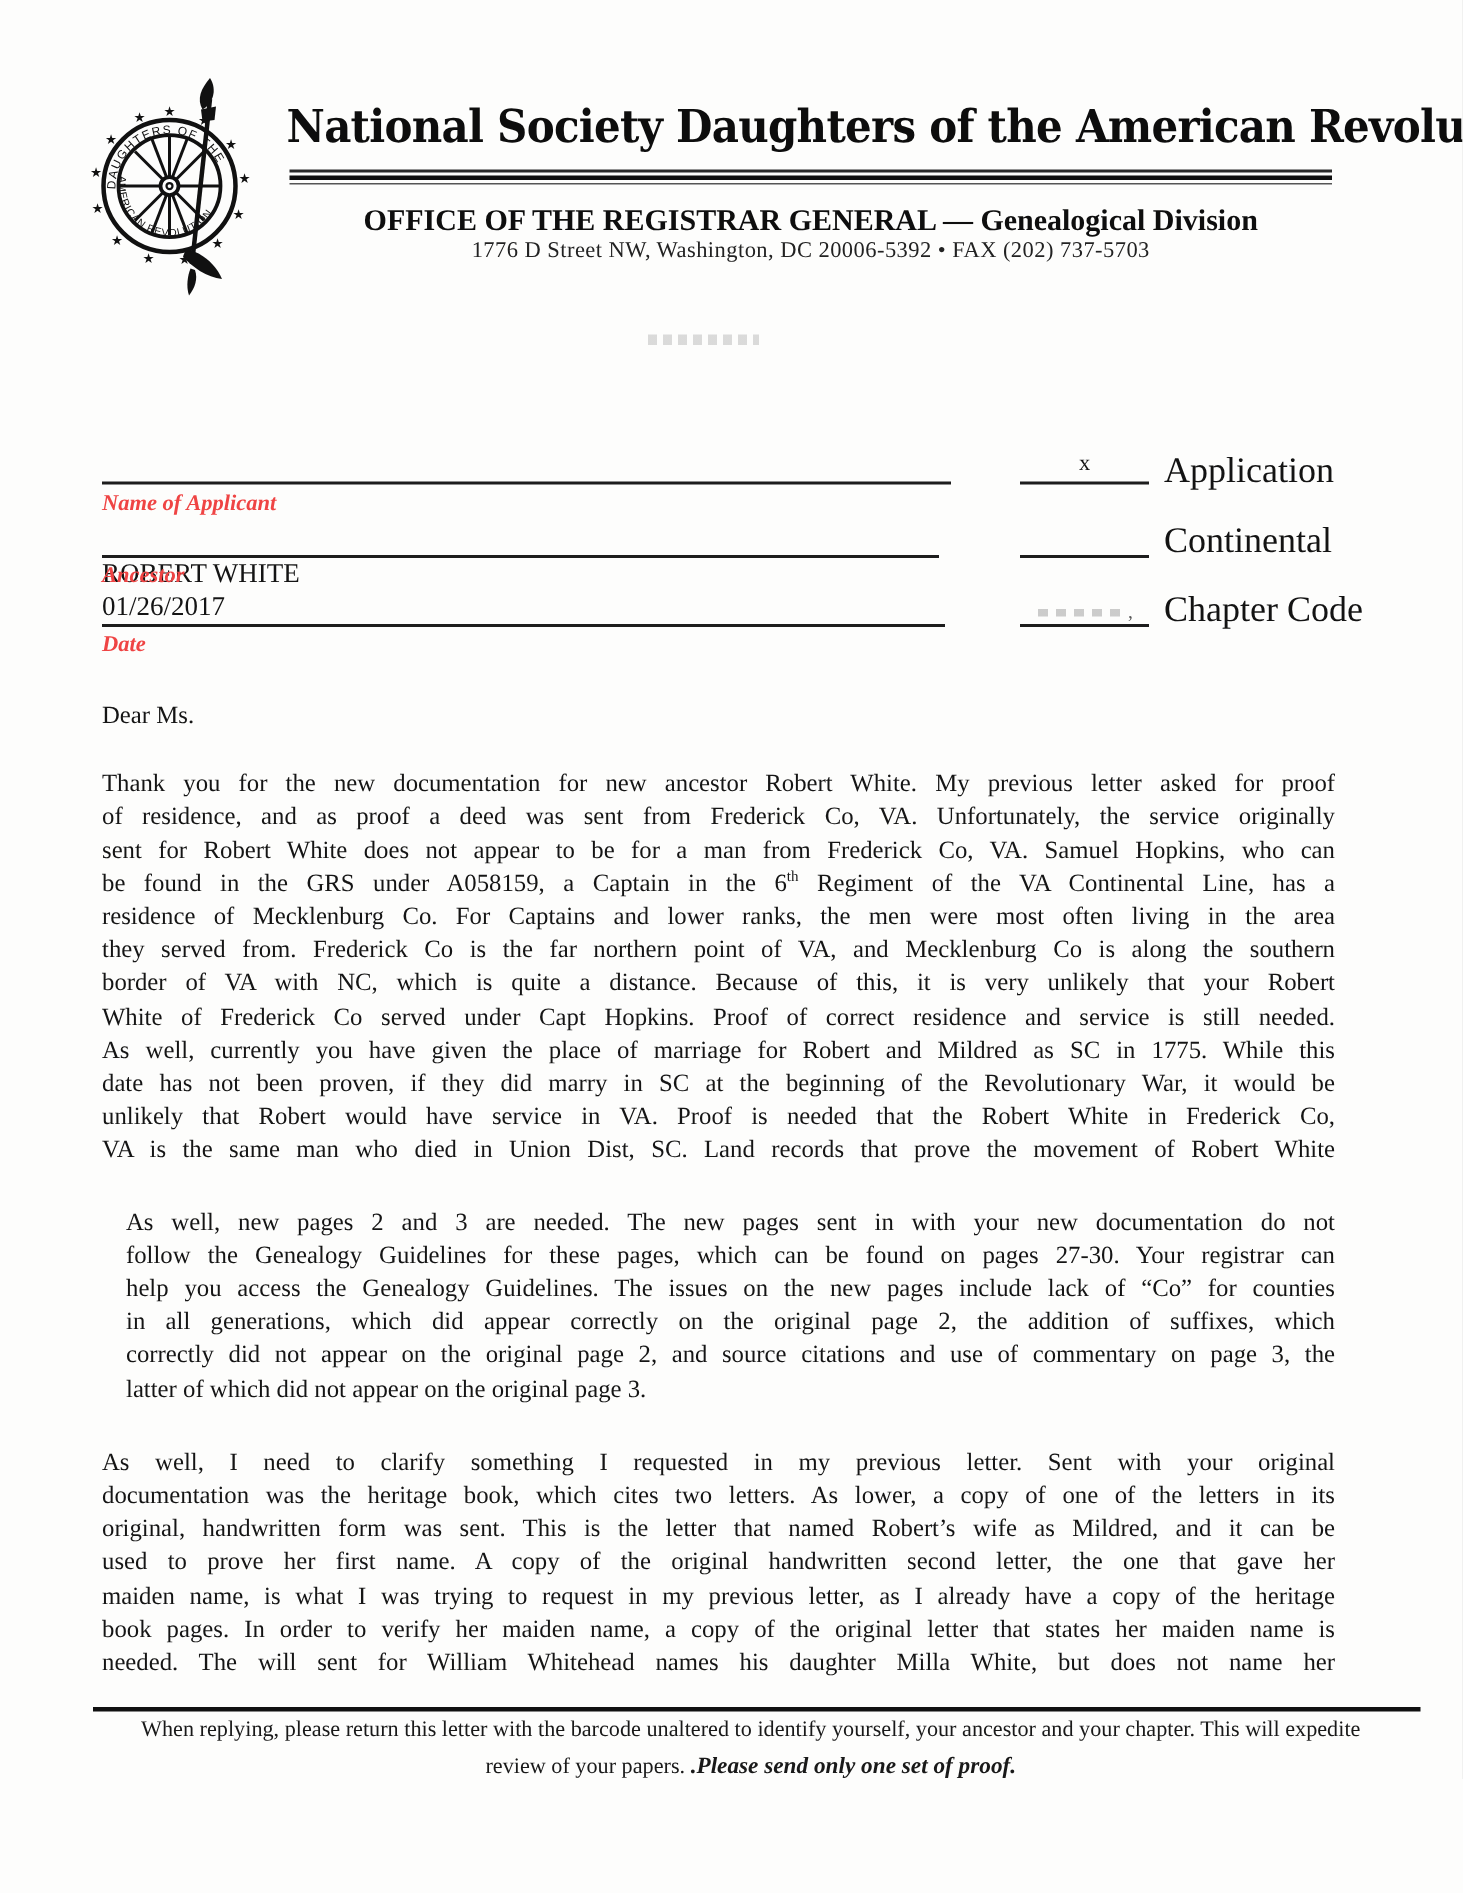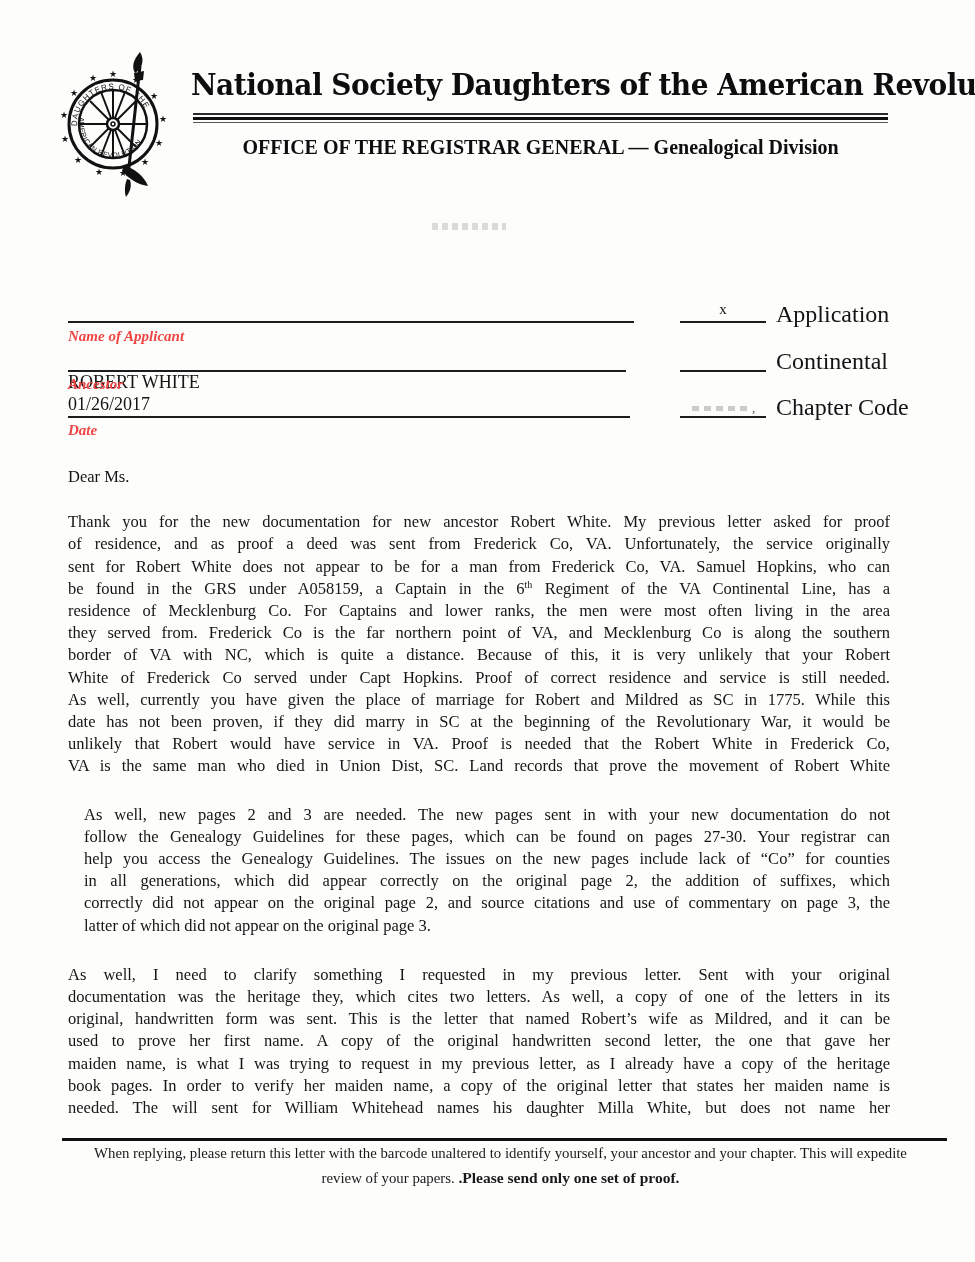--- a/index.html
+++ b/index.html
@@ -65,21 +65,21 @@
   
   .bottom-rule{position:absolute;left:62px;top:1138px;width:885px;height:3px;background:#111;}
   .footer-line1{
     position:absolute;left:48px;top:1145px;width:905px;text-align:center;
     font-size:14.8px;color:#191919;white-space:nowrap;
   }
   .footer-line2{
     position:absolute;left:48px;top:1169px;width:905px;text-align:center;
     font-size:14.8px;color:#191919;white-space:nowrap;
   }
-  .footer-line2 .emph{font-weight:700;font-size:15.5px;}
+  .footer-line2 .emph{font-weight:700;font-style:italic;font-size:15.5px;}
 </style>
 </head>
 <body>
 
 <div class="page">
 
   <svg class="logo" viewBox="0 0 128 148" aria-hidden="true">
     <g stroke="#111" fill="none">
 
       <line x1="84" y1="16" x2="72" y2="126" stroke-width="3"></line>
@@ -140,20 +140,21 @@
     </g>
   </svg>
 
   <div class="org-title">National Society Daughters of the American Revolution</div>
   <div class="title-rule">
     <div class="r1"></div>
       <div class="r2"></div>
       <div class="r3"></div>
   </div>
   <div class="office-line">OFFICE OF THE REGISTRAR GENERAL — Genealogical Division</div>
+  <div class="address-line">1776 D Street NW, Washington, DC 20006-5392   •   FAX  (202) 737-5703</div>
   <div class="scan-smudge"></div>
 
   <div class="fline" style="left:68px;top:321px;width:566px;"></div>
   <div class="flabel" style="left:68px;top:328px;">Name of Applicant</div>
 
   <div class="fvalue" style="left:68px;top:344px;margin-top:28px;">ROBERT WHITE</div>
   <div class="fline" style="left:68px;top:370px;width:558px;"></div>
   <div class="flabel" style="left:68px;top:376px;">Ancestor</div>
 
   <div class="fvalue" style="left:68px;top:394px;">01/26/2017</div>
@@ -192,21 +193,21 @@
         <div class="paragraph p2">
           <div class="jline">As well, new pages 2 and 3 are needed. The new pages sent in with your new documentation do not</div>
           <div class="jline">follow the Genealogy Guidelines for these pages, which can be found on pages 27-30. Your registrar can</div>
           <div class="jline">help you access the Genealogy Guidelines. The issues on the new pages include lack of “Co” for counties</div>
           <div class="jline">in all generations, which did appear correctly on the original page 2, the addition of suffixes, which</div>
           <div class="jline">correctly did not appear on the original page 2, and source citations and use of commentary on page 3, the</div>
           <div class="jline last">latter of which did not appear on the original page 3.</div>
         </div>
         <div class="paragraph">
           <div class="jline">As well, I need to clarify something I requested in my previous letter. Sent with your original</div>
-          <div class="jline">documentation was the heritage they, which cites two letters. As well, a copy of one of the letters in its</div>
+          <div class="jline">documentation was the heritage book, which cites two letters. As lower, a copy of one of the letters in its</div>
           <div class="jline">original, handwritten form was sent. This is the letter that named Robert’s wife as Mildred, and it can be</div>
           <div class="jline">used to prove her first name. A copy of the original handwritten second letter, the one that gave her</div>
           <div class="jline">maiden name, is what I was trying to request in my previous letter, as I already have a copy of the heritage</div>
           <div class="jline">book pages. In order to verify her maiden name, a copy of the original letter that states her maiden name is</div>
           <div class="jline">needed. The will sent for William Whitehead names his daughter Milla White, but does not name her</div>
         </div>
       </div>
   </div>
 
   <div class="bottom-rule"></div>

